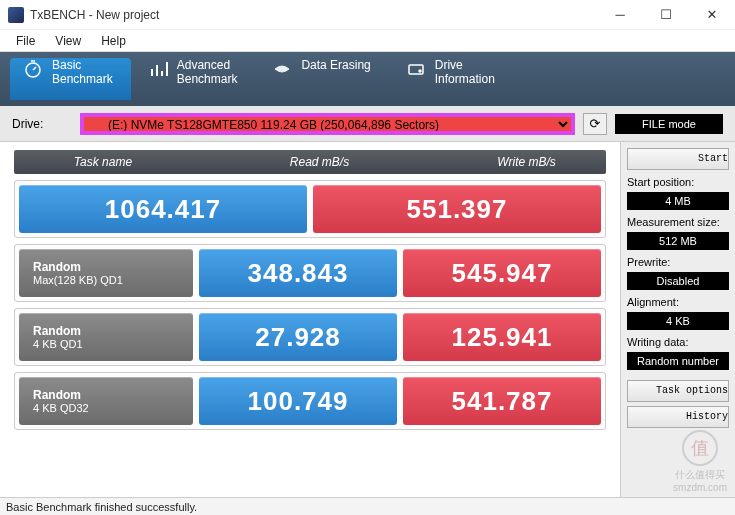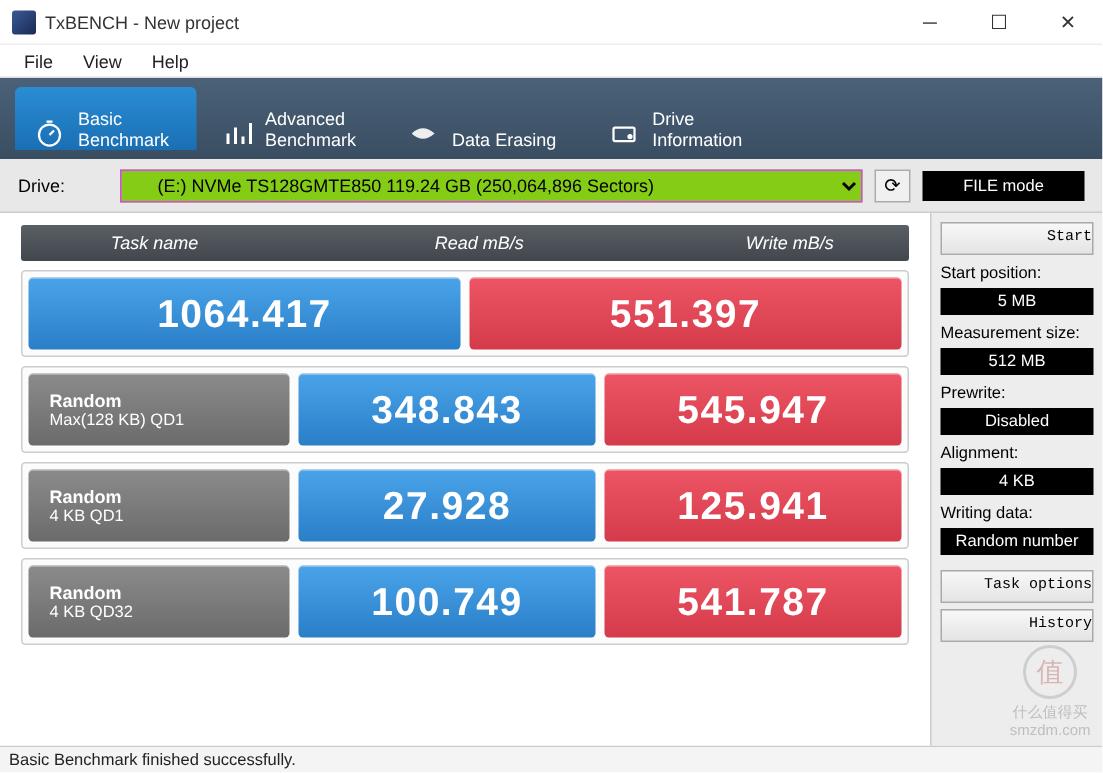--- a/index.html
+++ b/index.html
@@ -8,28 +8,28 @@
 .titlebar { height: 30px; display: flex; align-items: center; padding-left: 8px; background: #fff; border-bottom: 1px solid #eee; }
 .titlebar .icon { width: 16px; height: 16px; background: linear-gradient(135deg,#3b5998,#1a2a50); margin-right: 6px; border-radius: 2px; }
 .titlebar .title { font-size: 12px; color: #333; flex: 1; }
 .winbtns { display: flex; }
 .winbtns div { width: 46px; height: 30px; display: flex; align-items: center; justify-content: center; font-size: 13px; color: #333; }
 
 .menubar { height: 22px; display: flex; align-items: center; padding-left: 6px; background: #fff; border-bottom: 1px solid #ddd; }
 .menubar span { font-size: 12px; color: #222; padding: 2px 10px; }
 
 .toolbar { height: 54px; background: linear-gradient(#4a6178,#3a4e62); display: flex; align-items: stretch; padding: 6px 10px; gap: 4px; }
-.tab { display: flex; align-items: flex-end; gap: 8px; padding: 0 18px 0 12px; color: #fff; font-size: 12px; border-radius: 4px 4px 0 0; }
+.tab { display: flex; align-items: flex-start; gap: 8px; padding: 0 18px 0 12px; color: #fff; font-size: 12px; border-radius: 4px 4px 0 0; }
 .tab.active { background: linear-gradient(#2a8dd4,#1a6fb3); }
 .tab .ticon { width: 22px; height: 22px; display: flex; align-items: center; justify-content: center; }
 .tab .ticon svg { stroke: #fff; }
 
 .drivebar { height: 36px; display: flex; align-items: center; padding: 0 12px; gap: 8px; background: #e8e8e8; border-bottom: 1px solid #ccc; }
 .drivebar .lbl { font-size: 12px; width: 60px; }
-.drivebar select { flex: 1; font-size: 12px; height: 22px; background: #84cc16; border: 1px solid #d946ef; padding-left: 20px; }
+.drivebar select { flex: 1; font-size: 12px; height: 22px; background: #ef4444; border: 4px solid #d946ef; padding-left: 20px; }
 .drivebar .reload { width: 24px; height: 22px; border: 1px solid #aaa; background: #f0f0f0; display: flex; align-items: center; justify-content: center; font-size: 13px; }
 .drivebar .mode { width: 108px; height: 20px; background: #000; color: #fff; font-size: 11px; text-align: center; line-height: 20px; }
 
 .content { display: flex; height: 355px; }
 .main { flex: 1; background: #fff; padding: 8px 14px 4px 14px; display: flex; flex-direction: column; gap: 6px; }
 .header-row { height: 24px; background: linear-gradient(#5a5f66,#42474e); display: flex; border-radius: 2px; gap: 48px; }
 .header-row div { flex: 1; color: #fff; font-size: 12px; font-style: italic; font-weight: 500; text-align: center; line-height: 24px; }
 .header-row div:first-child { flex: 0 0 178px; }
 
 .row { height: 58px; display: flex; gap: 6px; border: 1px solid #ccc; border-radius: 3px; padding: 4px; background: #fcfcfc; }
@@ -163,21 +163,21 @@
           <div>4 KB QD32</div>
         </div>
       <div class="val read">100.749</div>
       <div class="val write">541.787</div>
     </div>
   </div>
 
   <div class="sidebar">
     <div class="sbtn">Start</div>
     <div class="slbl">Start position:</div>
-    <div class="sval">5 MB</div>
+    <div class="sval">4 MB</div>
     <div class="slbl">Measurement size:</div>
     <div class="sval">512 MB</div>
     <div class="slbl">Prewrite:</div>
     <div class="sval">Disabled</div>
     <div class="slbl">Alignment:</div>
     <div class="sval">4 KB</div>
     <div class="slbl">Writing data:</div>
     <div class="sval">Random number</div>
     <div class="sbtn" style="margin-top:6px">Task options</div>
     <div class="sbtn">History</div>

